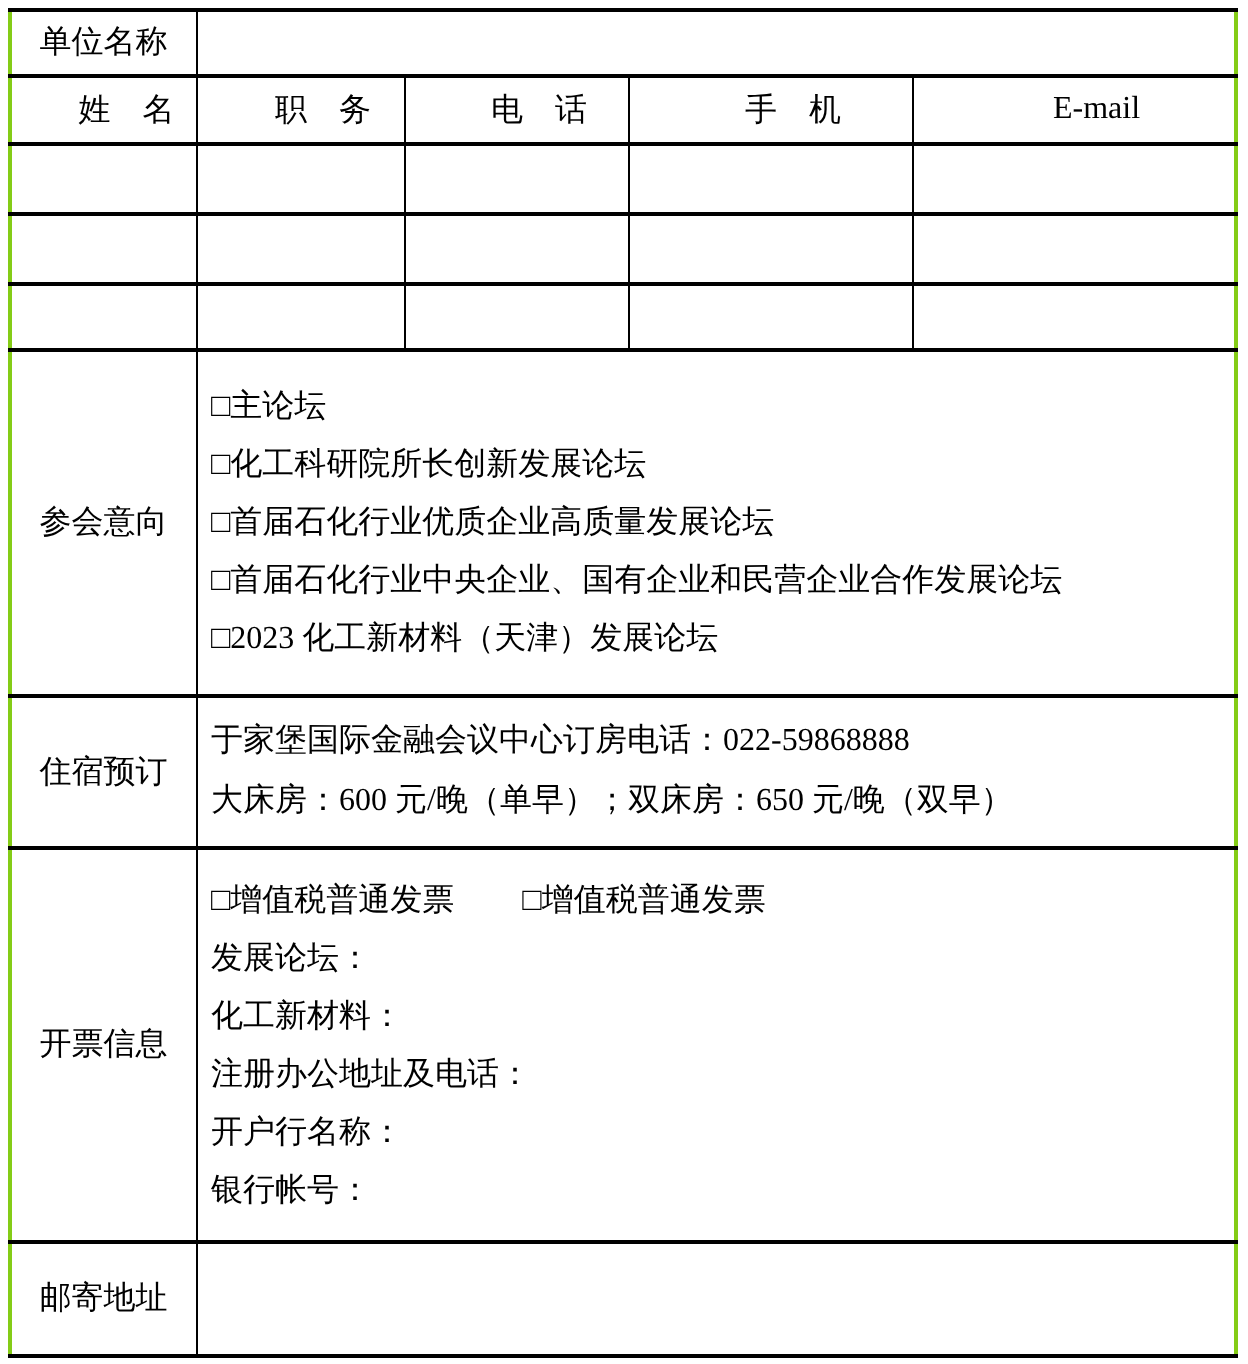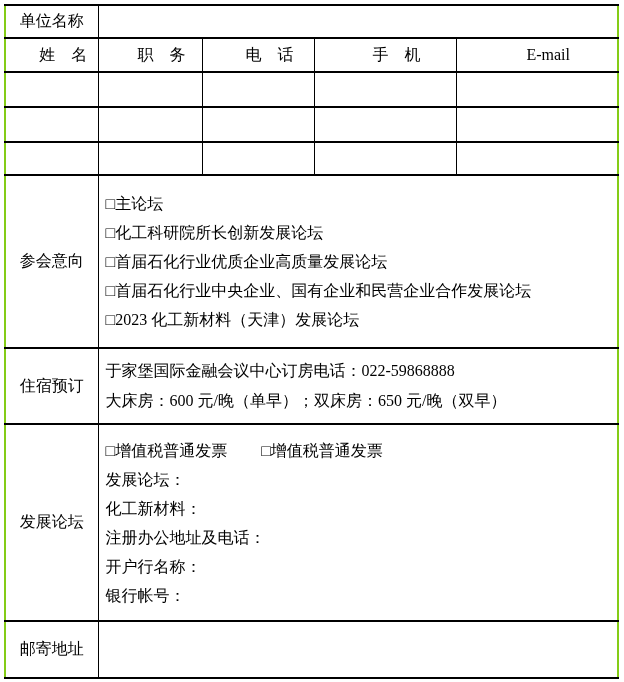--- a/index.html
+++ b/index.html
@@ -139,21 +139,21 @@
 
     <tr class="r7">
       <td class="label-cell">住宿预订</td>
       <td class="content-cell" colspan="4">
         <div class="line-tall">于家堡国际金融会议中心订房电话：022-59868888</div>
         <div class="line-tall">大床房：600 元/晚（单早）；双床房：650 元/晚（双早）</div>
       </td>
     </tr>
 
     <tr class="r8">
-      <td class="label-cell">发展论坛</td>
+      <td class="label-cell">开票信息</td>
       <td class="content-cell" colspan="4">
         <div class="line">
           <span><span>□</span><span>增值税普通发票</span></span>
           <span class="gap-left"><span>□</span><span>增值税普通发票</span></span>
         </div>
         <div class="line">发展论坛：</div>
         <div class="line">化工新材料：</div>
         <div class="line">注册办公地址及电话：</div>
         <div class="line">开户行名称：</div>
         <div class="line">银行帐号：</div>

